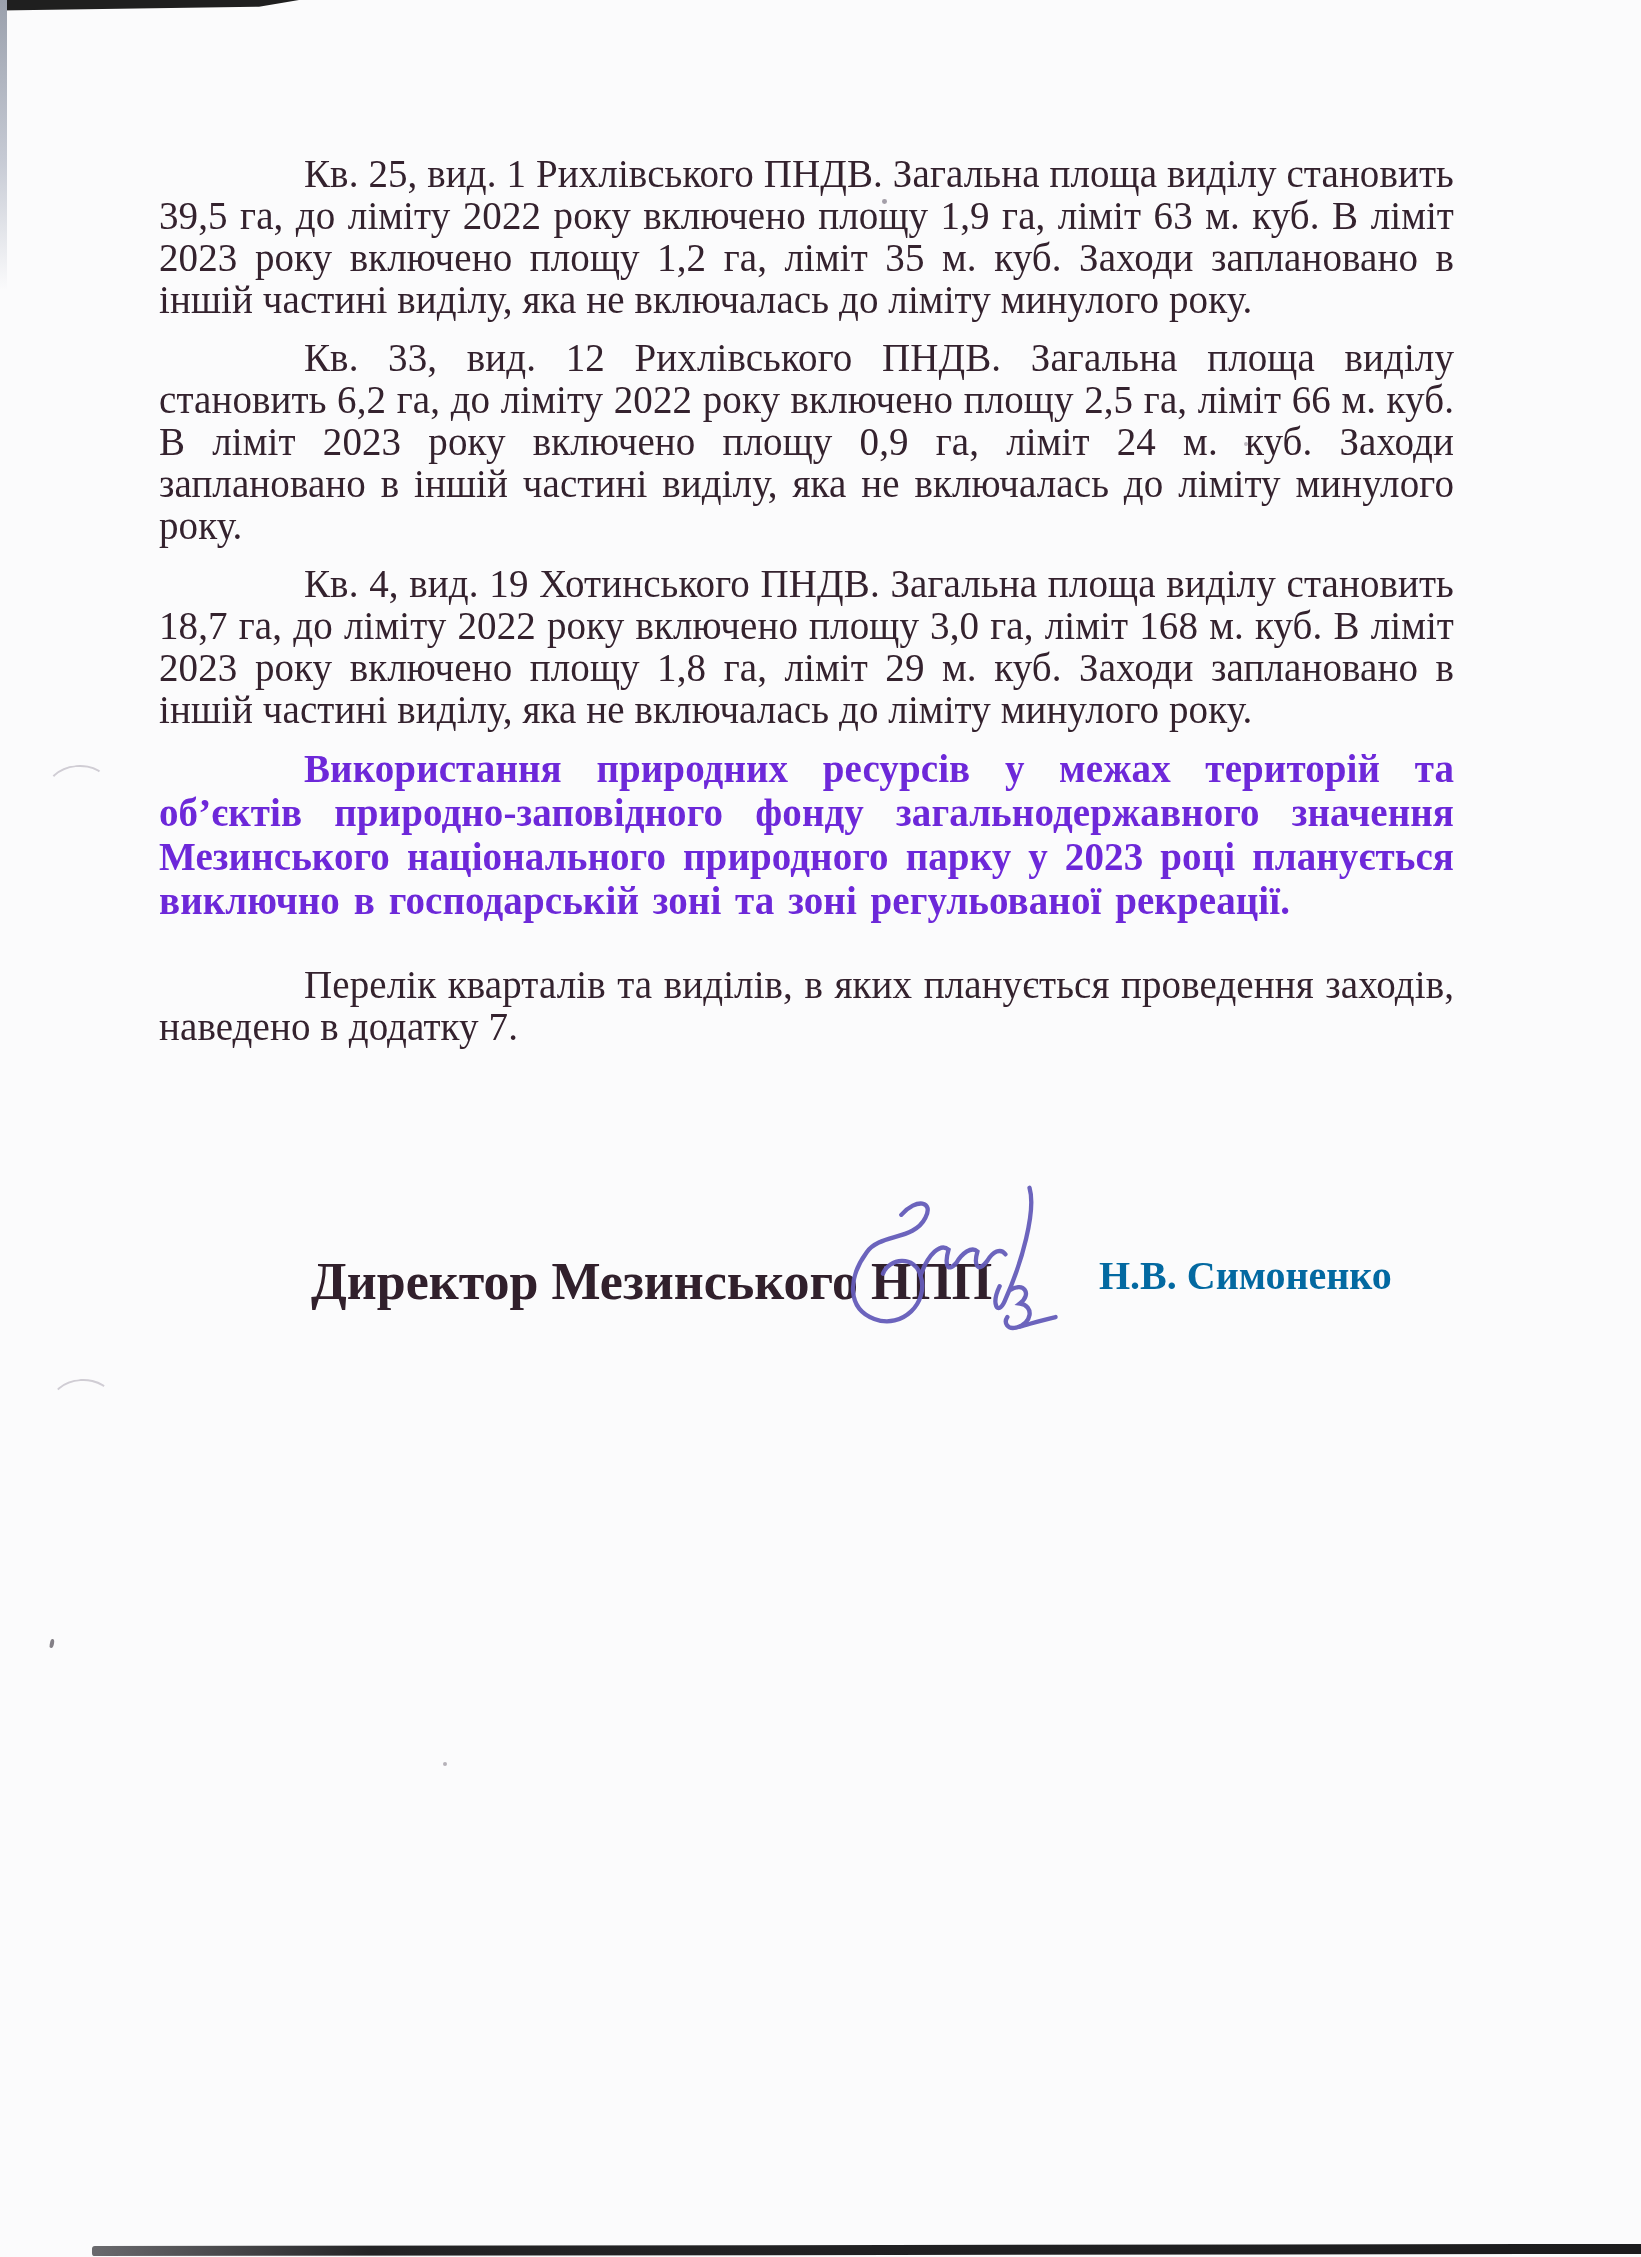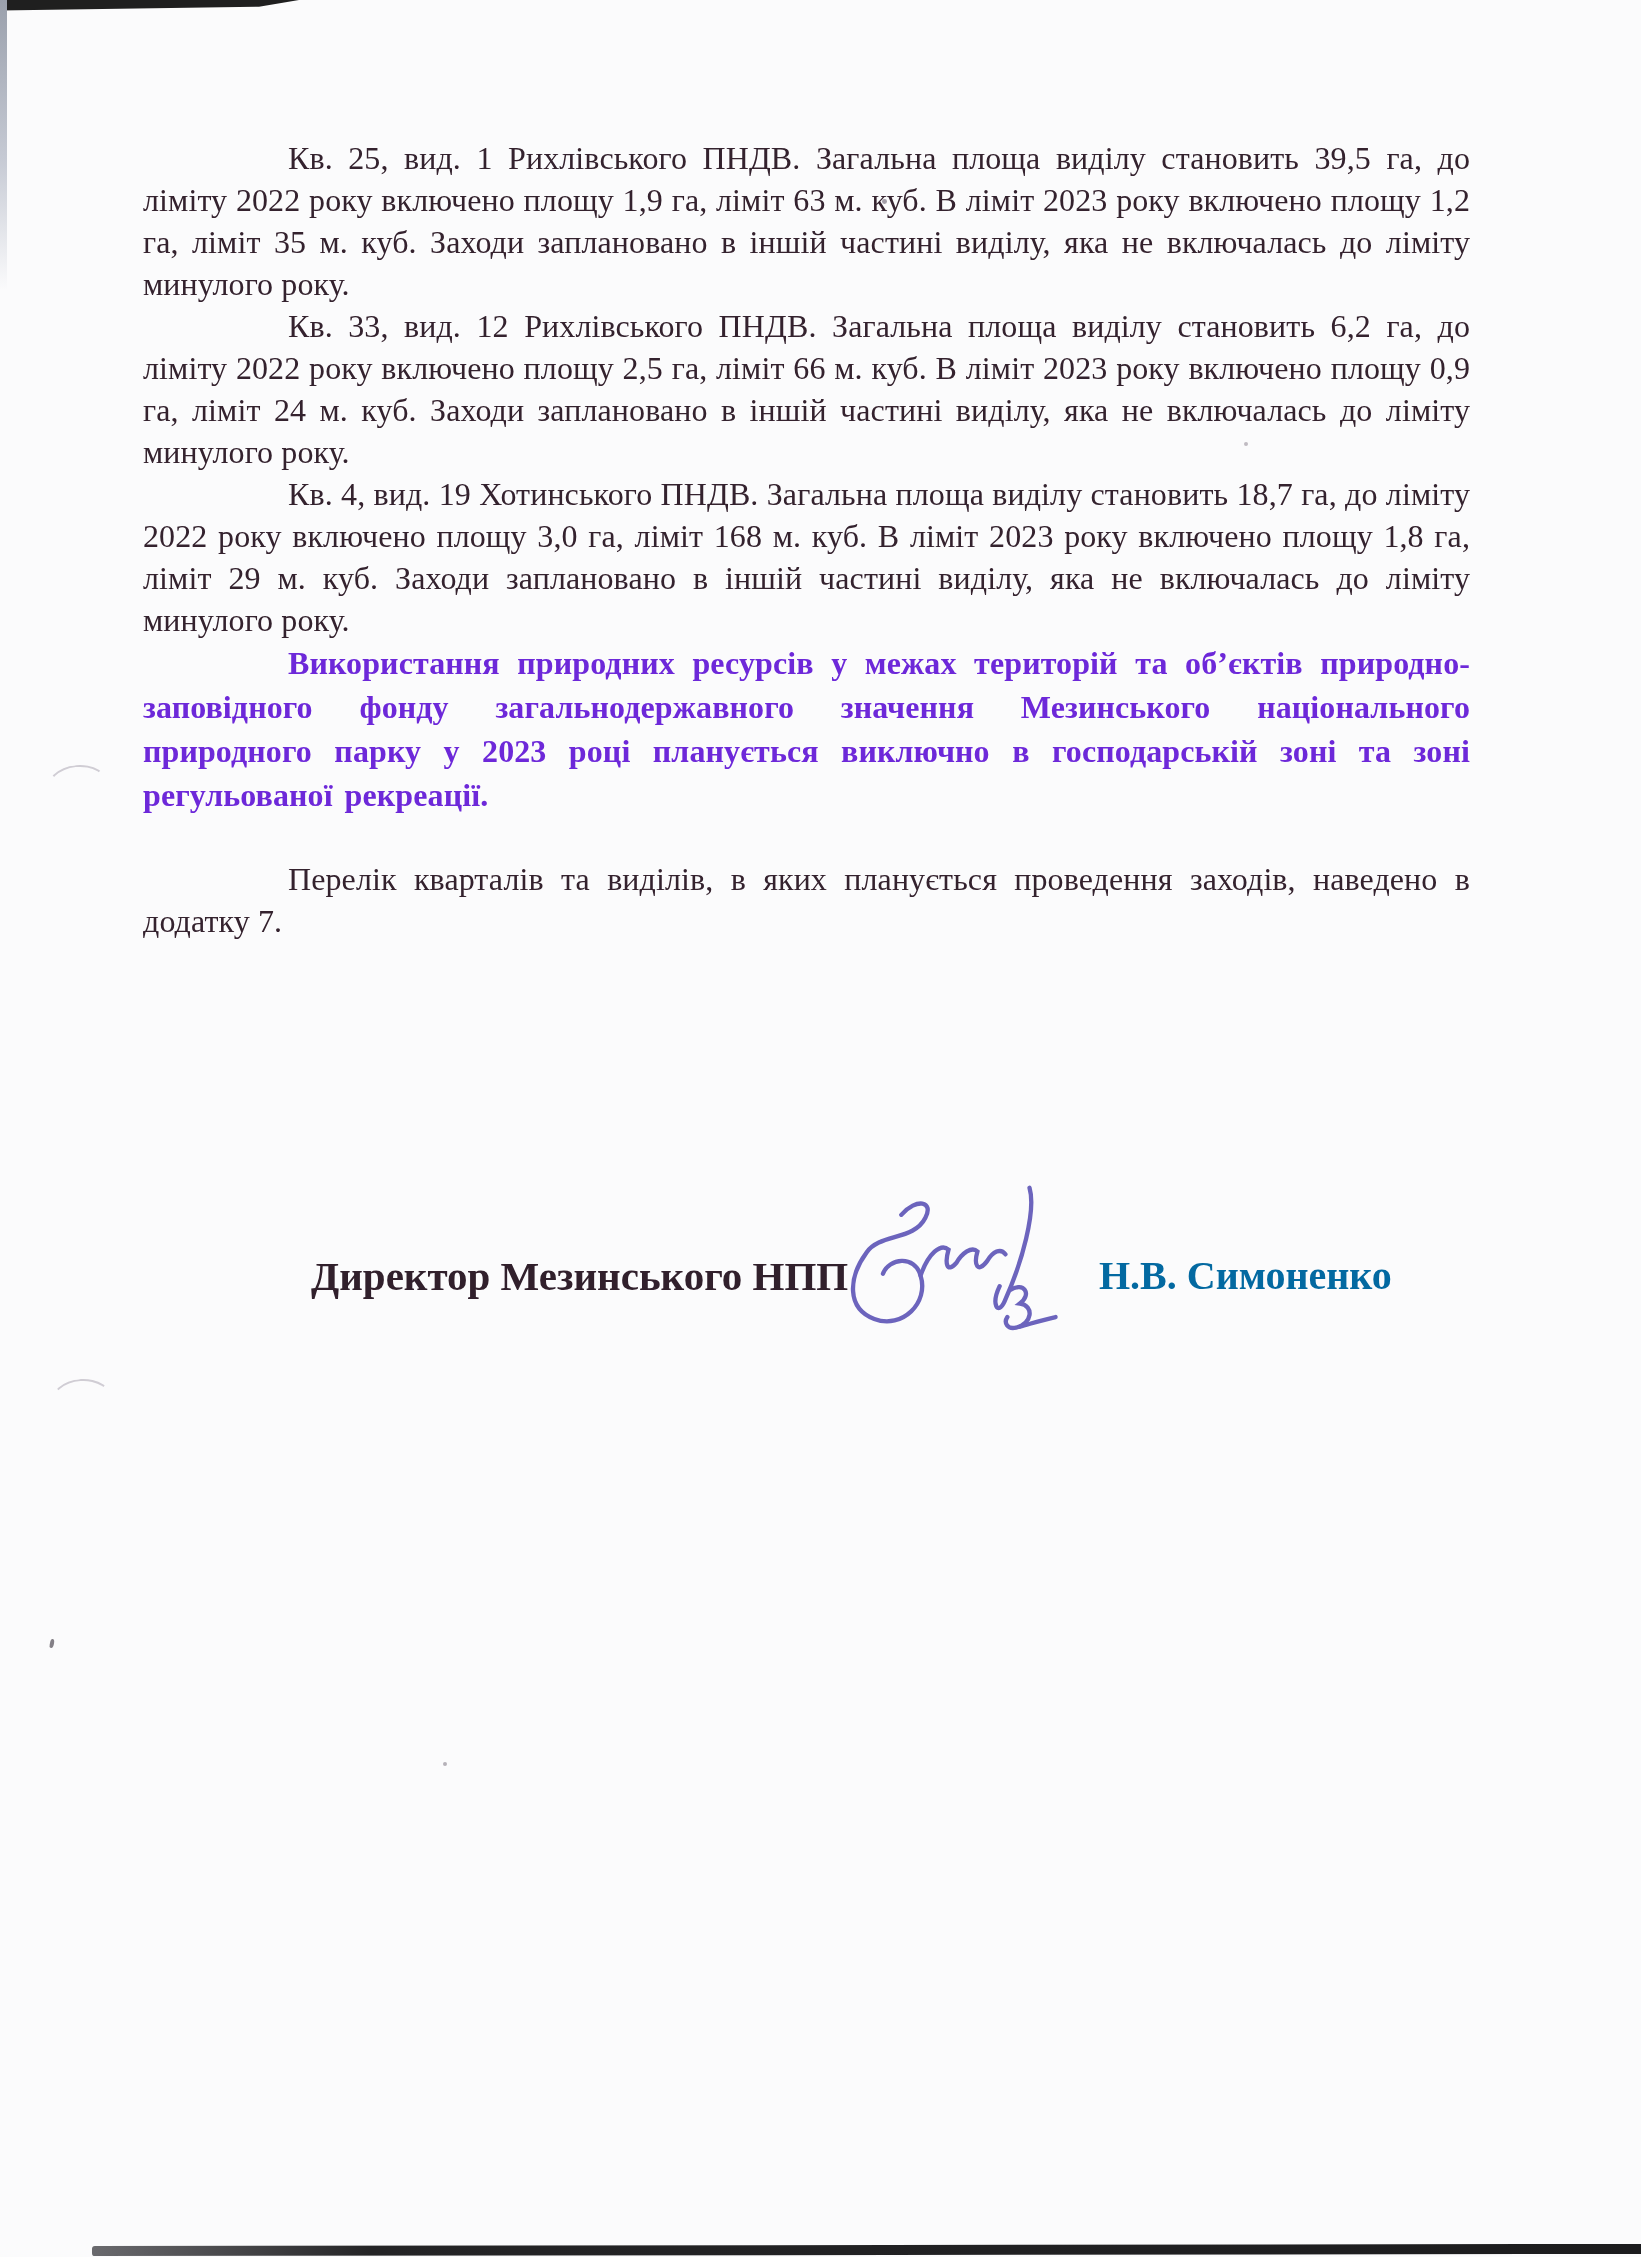--- a/index.html
+++ b/index.html
@@ -39,38 +39,38 @@
   .pen-arc.arc-2 { left:50px; top:1379px; transform:rotate(-4deg); }
   .speck-1 { position:absolute; left:882px; top:199px; width:4.8px; height:4.8px; border-radius:50%; background:#8d8792; opacity:.8; }
   .speck-2 { position:absolute; left:50px; top:1639px; width:3.9px; height:8.7px; border-radius:40% 60% 60% 40%; background:#6e6a72; transform:rotate(12deg); opacity:.85; }
   .speck-3 { position:absolute; left:443px; top:1762px; width:3.9px; height:3.9px; border-radius:50%; background:#a49fa8; opacity:.8; }
   .speck-4 { position:absolute; left:1244px; top:442px; width:3.9px; height:3.9px; border-radius:50%; background:#a79fa9; opacity:.7; }
   
   .content {
     position:absolute; left:143px; top:137px; width:1327px;
   }
   .content p {
-    margin:0;
-    font-size:32px;
+    margin:16px;
+    font-size:39px;
     line-height:42px;
     text-align:justify;
     text-indent:145px;
     letter-spacing:0.1px;
   }
   .content p.bold {
     font-weight:bold;
     line-height:44px;
     word-spacing:3.9px;
     color:#6d28d9;
   }
   .content p.appendix { margin-top:41px; }
   
   .sig-role {
     position:absolute; left:311px; top:1252px;
-    font-size:41px; font-weight:bold; color:#31202c;
+    font-size:52px; font-weight:bold; color:#31202c;
     white-space:nowrap;
   }
   .sig-name {
     position:absolute; left:1099px; top:1252px;
     font-size:40px; font-weight:bold; color:#0369a1;
     white-space:nowrap;
   }
   .sig-svg {
     position:absolute; left:828px; top:1176px;
     width:243px; height:176px;

